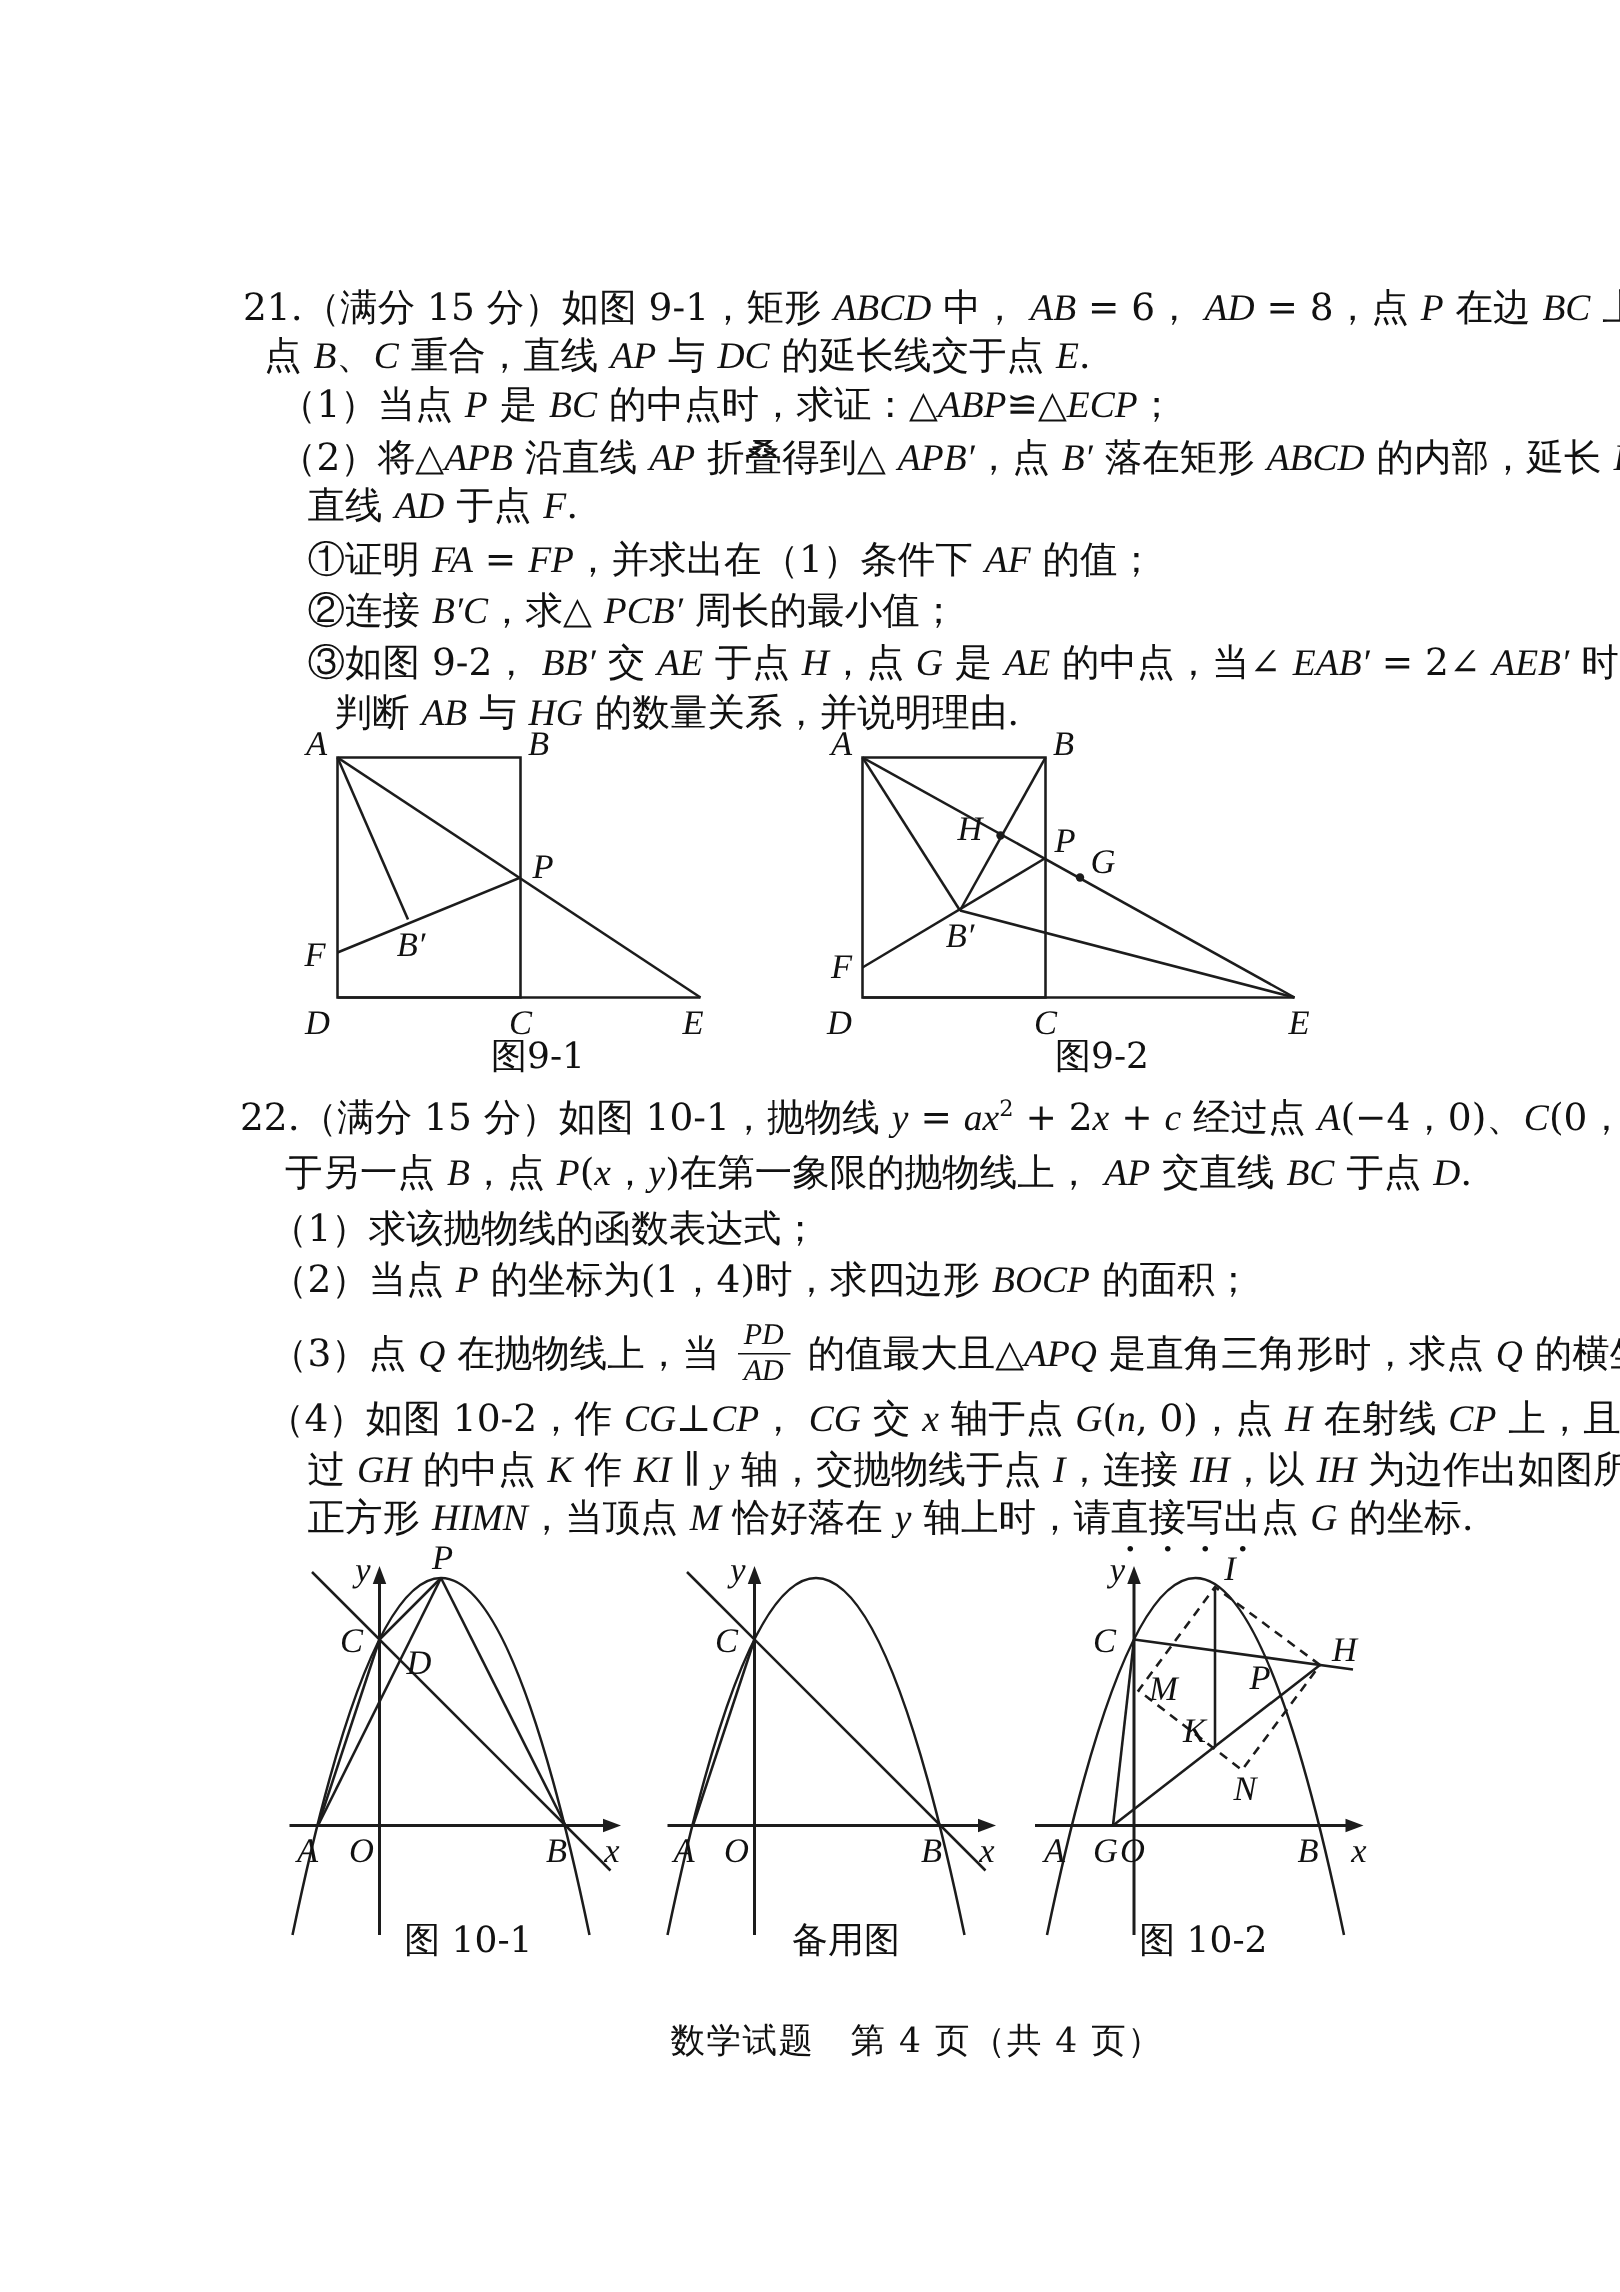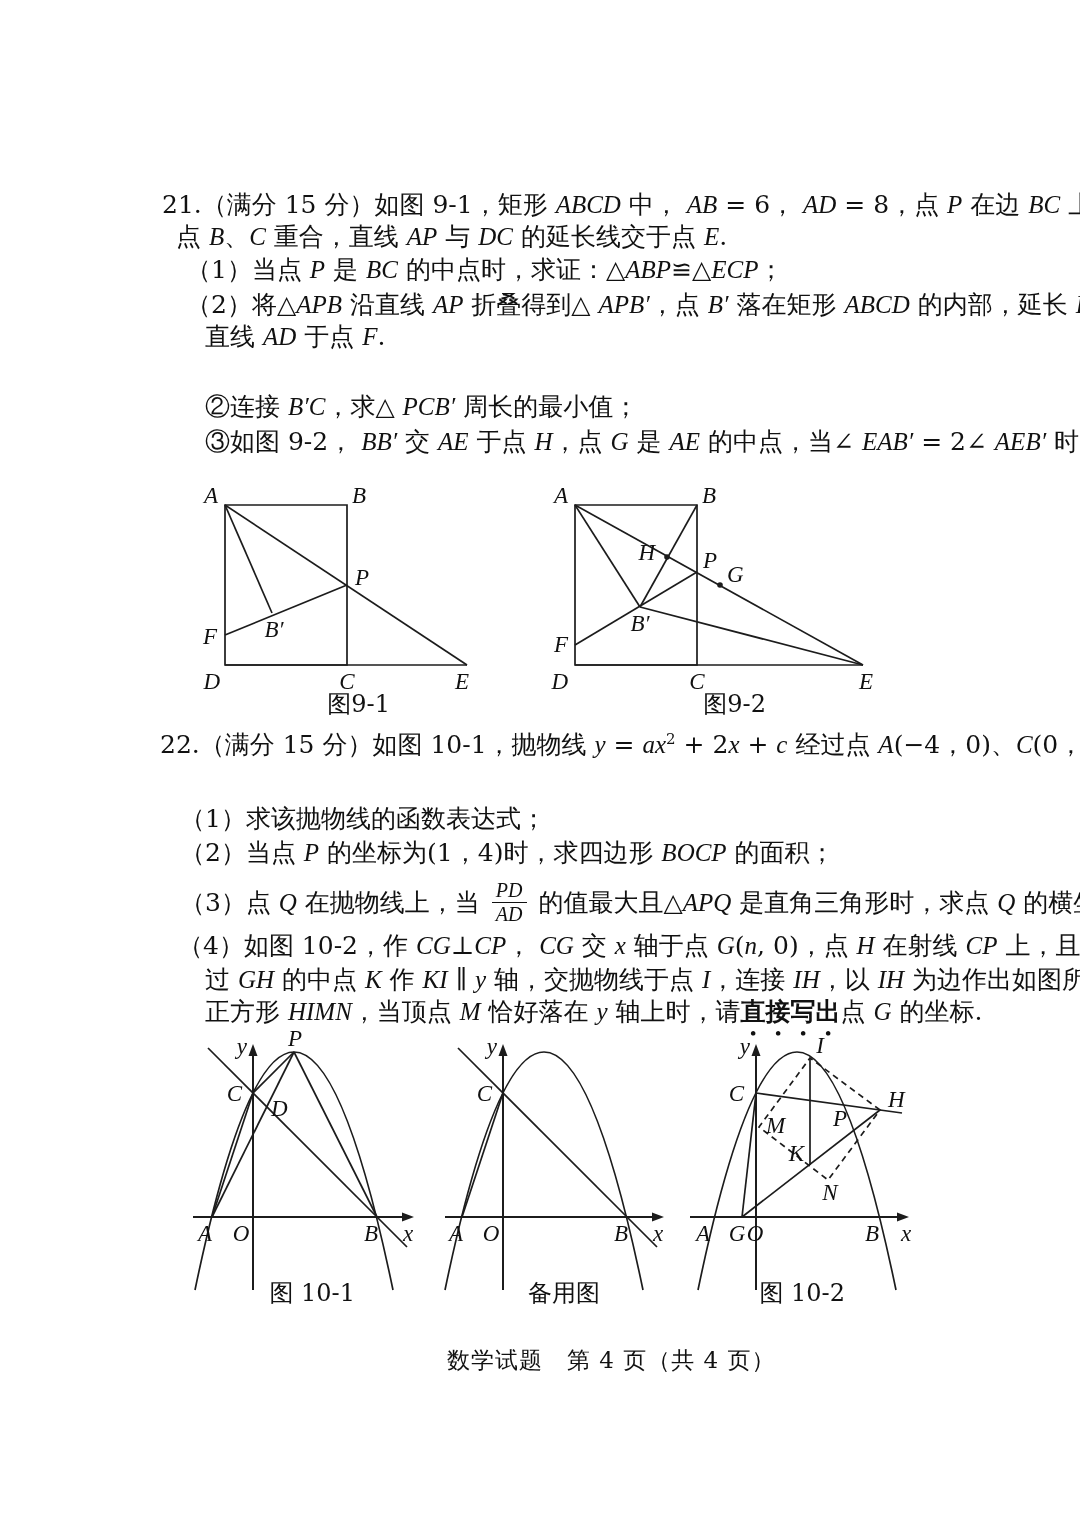--- a/index.html
+++ b/index.html
@@ -2,21 +2,21 @@
 <html><head>
 <meta charset="utf-8">
 <style>
   html,body{margin:0;padding:0;background:#e8e8e8;}
   .page{position:relative;width:1080px;height:1528px;background:#ffffff;overflow:hidden;
         font-family:"DejaVu Serif","Liberation Serif",serif;color:#111;}
   .tl{position:absolute;white-space:nowrap;font-size:25px;line-height:1.25;}
   .mi{font-family:"Liberation Serif",serif;font-style:italic;}
   .sup{font-size:15px;vertical-align:super;line-height:0;}
   .em-dots{-webkit-text-emphasis:filled dot;-webkit-text-emphasis-position:under left;
-           text-emphasis:filled dot;text-emphasis-position:under left;font-weight:bold;}
+           text-emphasis:filled dot;text-emphasis-position:under left;}
   .frac{display:inline-flex;flex-direction:column;align-items:flex-end;vertical-align:middle;
         font-family:"Liberation Serif",serif;font-style:italic;font-size:20px;line-height:1.1;margin:0 4px;position:relative;top:-2px;}
   .frac .num{border-bottom:1.6px solid #111;padding:0 4px 1px 4px;}
   .frac .den{padding:0 4px;}
   svg{position:absolute;overflow:visible;}
   .geo line,.geo polygon,.geo path,.geo polyline{stroke:#1c1c1c;stroke-width:1.7;fill:none;}
   .geo .axis{stroke-width:2;}
   .geo .dash{stroke-dasharray:6 4.5;}
   .geo .arrow{fill:#1c1c1c;stroke:none;}
   .geo .dot{fill:#1c1c1c;stroke:none;}
@@ -27,22 +27,24 @@
 </head>
 <body>
 
 <div class="page">
 
   <div class="tl" style="left:162px;top:189px"><span>21.（满分 15 分）如图 9-1，矩形 </span><span class="mi">ABCD</span><span> 中， </span><span class="mi">AB</span><span> = 6， </span><span class="mi">AD</span><span> = 8，点 </span><span class="mi">P</span><span> 在边 </span><span class="mi">BC</span><span> 上，且不与</span></div>
   <div class="tl" style="left:176px;top:221px"><span>点 </span><span class="mi">B</span><span>、</span><span class="mi">C</span><span> 重合，直线 </span><span class="mi">AP</span><span> 与 </span><span class="mi">DC</span><span> 的延长线交于点 </span><span class="mi">E</span><span>.</span></div>
   <div class="tl" style="left:186px;top:254px"><span>（1）当点 </span><span class="mi">P</span><span> 是 </span><span class="mi">BC</span><span> 的中点时，求证：△</span><span class="mi">ABP</span><span>≌△</span><span class="mi">ECP</span><span>；</span></div>
   <div class="tl" style="left:186px;top:289px"><span>（2）将△</span><span class="mi">APB</span><span> 沿直线 </span><span class="mi">AP</span><span> 折叠得到△ </span><span class="mi">APB′</span><span>，点 </span><span class="mi">B′</span><span> 落在矩形 </span><span class="mi">ABCD</span><span> 的内部，延长 </span><span class="mi">PB′</span></div>
   <div class="tl" style="left:205px;top:321px"><span>直线 </span><span class="mi">AD</span><span> 于点 </span><span class="mi">F</span><span>.</span></div>
+  <div class="tl" style="left:205px;top:357px"><span>①证明 </span><span class="mi">FA</span><span> = </span><span class="mi">FP</span><span>，并求出在（1）条件下 </span><span class="mi">AF</span><span> 的值；</span></div>
   <div class="tl" style="left:205px;top:391px"><span>②连接 </span><span class="mi">B′C</span><span>，求△ </span><span class="mi">PCB′</span><span> 周长的最小值；</span></div>
   <div class="tl" style="left:205px;top:426px"><span>③如图 9-2， </span><span class="mi">BB′</span><span> 交 </span><span class="mi">AE</span><span> 于点 </span><span class="mi">H</span><span>，点 </span><span class="mi">G</span><span> 是 </span><span class="mi">AE</span><span> 的中点，当∠ </span><span class="mi">EAB′</span><span> = 2∠ </span><span class="mi">AEB′</span><span> 时，请</span></div>
+  <div class="tl" style="left:223px;top:459px"><span>判断 </span><span class="mi">AB</span><span> 与 </span><span class="mi">HG</span><span> 的数量关系，并说明理由.</span></div>
 
   <svg style="left:175px;top:485px" width="310" height="230" viewBox="175 485 310 230">
     <g class="geo">
       <polygon points="225,505 347,505 347,665 225,665"></polygon>
       <line x1="225" y1="665" x2="467" y2="665"></line>
       <line x1="225" y1="505" x2="467" y2="665"></line>
       <line x1="225" y1="635" x2="347" y2="585"></line>
       <line x1="225" y1="505" x2="272" y2="613"></line>
     </g>
     <g>
@@ -79,20 +81,21 @@
         <text x="640" y="631" class="sl" text-anchor="middle">B′</text>
         <text x="568" y="652" class="sl" text-anchor="end">F</text>
         <text x="568" y="689" class="sl" text-anchor="end">D</text>
         <text x="697" y="689" class="sl" text-anchor="middle">C</text>
         <text x="866" y="689" class="sl" text-anchor="middle">E</text>
       </g>
   </svg>
   <div class="cap" style="left:666px;top:688px;width:100px">图9-2</div>
 
   <div class="tl" style="left:160px;top:729px"><span>22.（满分 15 分）如图 10-1，抛物线 </span><span class="mi">y</span><span> = </span><span class="mi">ax</span><span class="sup">2</span><span> + 2</span><span class="mi">x</span><span> + </span><span class="mi">c</span><span> 经过点 </span><span class="mi">A</span><span>(−4，0)、</span><span class="mi">C</span><span>(0，3)，并交 </span></div>
+  <div class="tl" style="left:190px;top:766px"><span>于另一点 </span><span class="mi">B</span><span>，点 </span><span class="mi">P</span><span>(</span><span class="mi">x</span><span>，</span><span class="mi">y</span><span>)在第一象限的抛物线上， </span><span class="mi">AP</span><span> 交直线 </span><span class="mi">BC</span><span> 于点 </span><span class="mi">D</span><span>.</span></div>
   <div class="tl" style="left:180px;top:803px"><span>（1）求该抛物线的函数表达式；</span></div>
   <div class="tl" style="left:180px;top:837px"><span>（2）当点 </span><span class="mi">P</span><span> 的坐标为(1，4)时，求四边形 </span><span class="mi">BOCP</span><span> 的面积；</span></div>
   <div class="tl" style="left:180px;top:881px"><span>（3）点 </span><span class="mi">Q</span><span> 在抛物线上，当 </span><span class="frac">
         <span class="num">PD</span>
         <span class="den">AD</span>
       </span><span> 的值最大且△</span><span class="mi">APQ</span><span> 是直角三角形时，求点 </span><span class="mi">Q</span><span> 的横坐标；</span></div>
   <div class="tl" style="left:178px;top:930px"><span>（4）如图 10-2，作 </span><span class="mi">CG</span><span>⊥</span><span class="mi">CP</span><span>， </span><span class="mi">CG</span><span> 交 </span><span class="mi">x</span><span> 轴于点 </span><span class="mi">G</span><span>(</span><span class="mi">n</span><span>, 0)，点 </span><span class="mi">H</span><span> 在射线 </span><span class="mi">CP</span><span> 上，且 </span></div>
   <div class="tl" style="left:205px;top:964px"><span>过 </span><span class="mi">GH</span><span> 的中点 </span><span class="mi">K</span><span> 作 </span><span class="mi">KI</span><span> ∥ </span><span class="mi">y</span><span> 轴，交抛物线于点 </span><span class="mi">I</span><span>，连接 </span><span class="mi">IH</span><span>，以 </span><span class="mi">IH</span><span> 为边作出如图所示</span></div>
   <div class="tl" style="left:205px;top:996px"><span>正方形 </span><span class="mi">HIMN</span><span>，当顶点 </span><span class="mi">M</span><span> 恰好落在 </span><span class="mi">y</span><span> 轴上时，请</span><span class="em-dots">直接写出</span><span>点 </span><span class="mi">G</span><span> 的坐标.</span></div>
 

